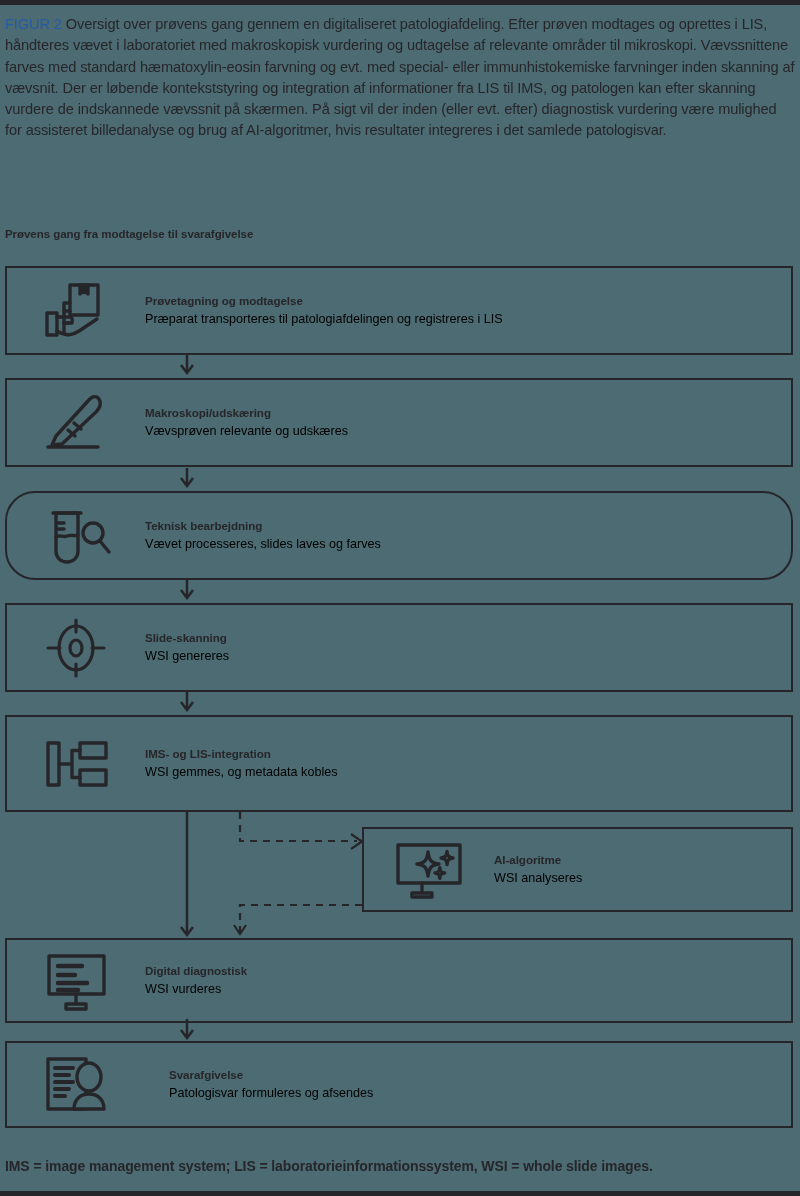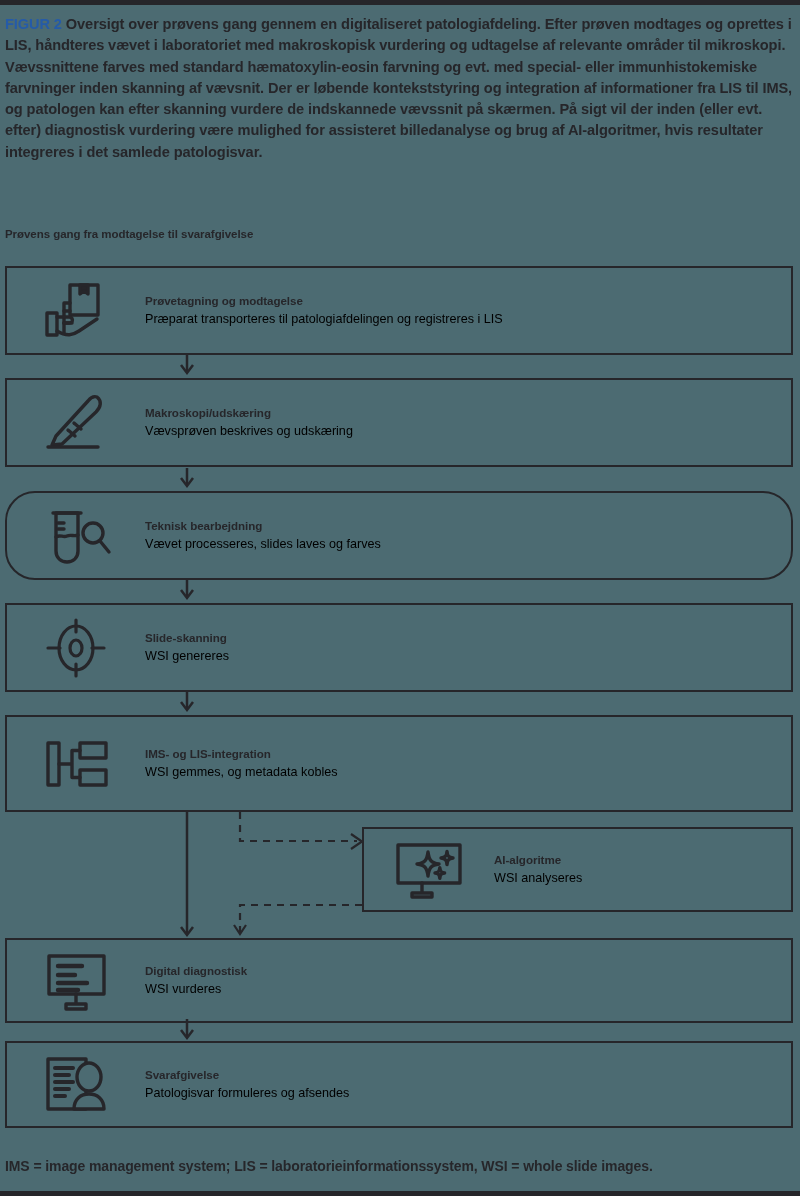--- a/index.html
+++ b/index.html
@@ -12,21 +12,21 @@
     position:relative;
   }
   .top-rule{
     position:absolute;left:0;top:0;width:800px;height:5px;background:#26262a;
   }
   .bottom-rule{
     position:absolute;left:0;bottom:0;width:800px;height:5px;background:#26262a;
   }
   .caption{
     position:absolute;left:5px;top:14px;width:790px;
-    font-size:14.6px;line-height:21.3px;font-weight:bold;color:#26262a;
+    font-size:14.6px;line-height:21.3px;font-weight:normal;color:#26262a;
     letter-spacing:-0.1px;
   }
   .caption .fignum{color:#255ba8;}
   .subtitle{
     position:absolute;left:5px;top:228px;
     font-size:11.5px;font-weight:bold;color:#26262a;letter-spacing:-0.05px;
   }
   .flow{
     position:absolute;left:0;top:266px;width:800px;height:880px;
   }
@@ -124,21 +124,21 @@
     <div class="icon-cell">
       <svg class="ic" width="72" height="62" viewBox="0 0 72 62" fill="none" stroke="#26262a" stroke-width="3.4" stroke-linejoin="round" stroke-linecap="round">
         <path d="M57 5 c5 4 4 10 -1 15 L22 52 12 53 16 44 48 9 c3 -4 6 -5 9 -4 z"></path>
         <path d="M28 38 l7 6"></path>
         <path d="M34 31 l7 6"></path>
         <path d="M8 55 h50"></path>
       </svg>
     </div>
     <div class="text-cell">
       <div class="b-title">Makroskopi/udskæring</div>
-      <div class="b-sub">Vævsprøven beskrives og udskæring</div>
+      <div class="b-sub">Vævsprøven relevante og udskæres</div>
     </div>
   </div>
 
   <div class="box" style="top:225px;height:89px;border-radius:30px;">
     <div class="icon-cell">
       <svg class="ic" width="72" height="62" viewBox="0 0 72 62" fill="none" stroke="#26262a" stroke-width="3.4" stroke-linejoin="round" stroke-linecap="round">
         <path d="M16 8 h22 v38 c0 7 -5 11 -11 11 s-11 -4 -11 -11 z"></path>
         <path d="M13 8 h28"></path>
         <path d="M16 32 c4 -3 7 1 11 -1 c4 -2 7 1 11 -1"></path>
         <path d="M18 18 h6 M18 24 h6"></path>
@@ -204,21 +204,21 @@
         <path d="M18 16 h24 M18 25 h17 M18 33 h29 M18 40 h20" stroke-width="4.4"></path>
         <path d="M36 44 v8 M26 54 h20 v5 h-20 z"></path>
       </svg>
     </div>
     <div class="text-cell">
       <div class="b-title">Digital diagnostisk</div>
       <div class="b-sub">WSI vurderes</div>
     </div>
   </div>
 
-  <div class="box" style="top:775px;height:87px;">
+  <div class="box" style="top:775px;height:87px;gap:24px;">
     <div class="icon-cell">
       <svg class="ic" width="76" height="62" viewBox="0 0 76 62" fill="none" stroke="#26262a" stroke-width="3.4" stroke-linejoin="round" stroke-linecap="round">
         <path d="M10 5 h38 v50 h-38 z"></path>
         <path d="M17 14 h18 M17 21 h14 M17 28 h18 M17 35 h14 M17 42 h10" stroke-width="4"></path>
         <ellipse cx="51" cy="23" rx="12" ry="14" fill="#4c6b72"></ellipse>
         <path d="M36 55 c0 -10 7 -15 15 -15 s15 5 15 15 z" fill="#4c6b72"></path>
       </svg>
     </div>
     <div class="text-cell">
       <div class="b-title">Svarafgivelse</div>

